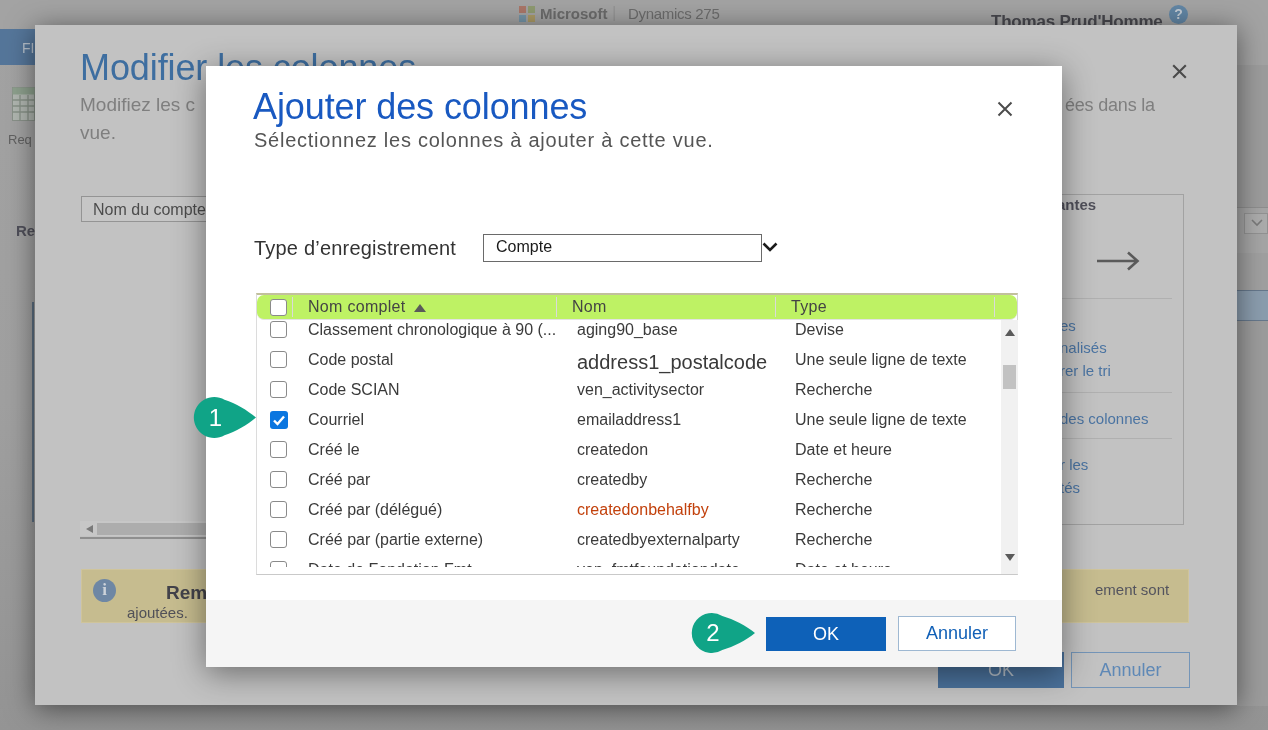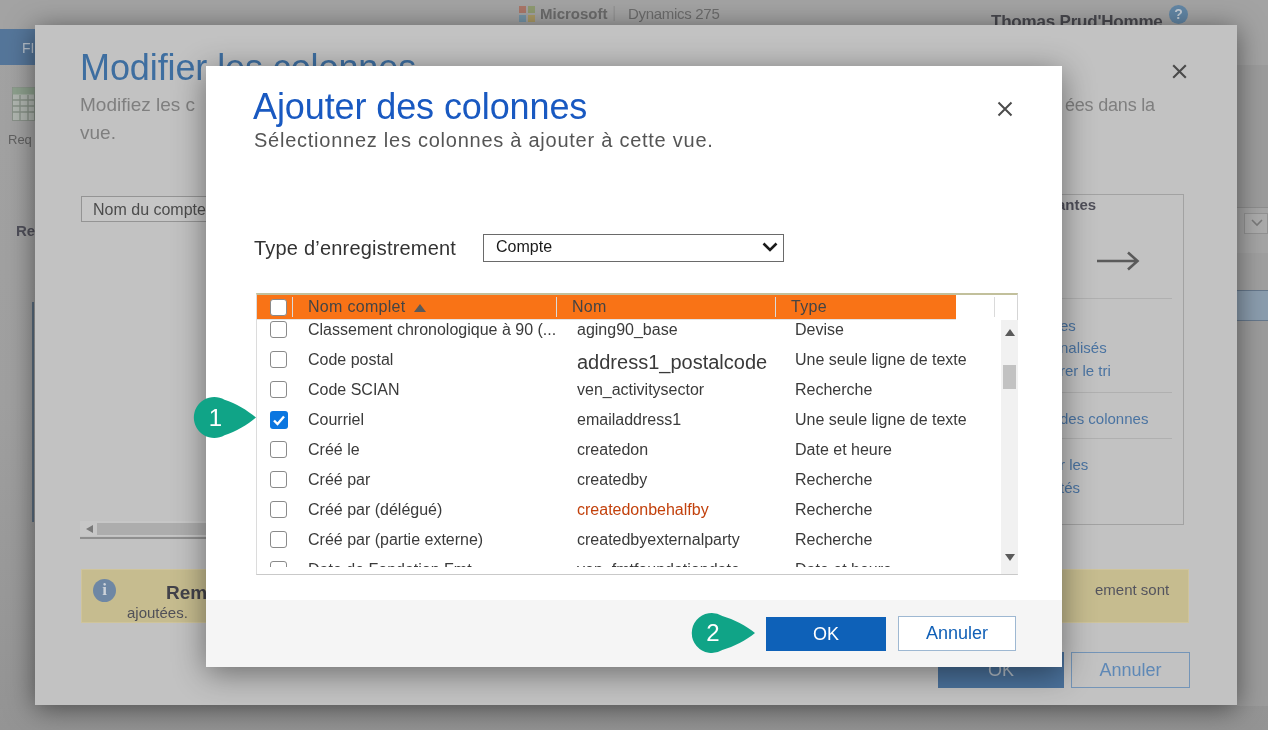--- a/index.html
+++ b/index.html
@@ -97,30 +97,30 @@
   </div>
 
   <div class="abs" id="dlg2" style="left:206px;top:66px;width:856px;height:601px;background:#ffffff;box-shadow:0 6px 30px rgba(0,0,0,0.45);">
     <div class="abs" style="left:47px;top:20px;font-size:36px;color:#1959c1;letter-spacing:-0.1px;">Ajouter des colonnes</div>
     <div class="abs" style="left:48px;top:63px;font-size:20px;letter-spacing:0.75px;color:#555555;">Sélectionnez les colonnes à ajouter à cette vue.</div>
     <svg class="abs" style="left:791px;top:35px;" width="16" height="16" viewBox="0 0 16 16">
         <path d="M1.5 1.5 L14.5 14.5 M14.5 1.5 L1.5 14.5" stroke="#4c4c4c" stroke-width="2" fill="none"></path>
       </svg>
     <div class="abs" style="left:48px;top:171px;font-size:20px;letter-spacing:0.2px;color:#333;text-align:center;">Type d’enregistrement</div>
 
-    <div class="abs" style="left:277px;top:168px;width:301px;height:28px;border:1px solid #6a6a6a;background:#fff;">
+    <div class="abs" style="left:277px;top:168px;width:279px;height:28px;border:1px solid #6a6a6a;background:#fff;">
       <div class="abs" style="left:12px;top:3px;font-size:16px;color:#1a1a1a;">Compte</div>
       <svg class="abs" style="left:278px;top:7px;" width="16" height="10" viewBox="0 0 16 10">
           <path d="M1.5 1.5 L8 8 L14.5 1.5" stroke="#1a1a1a" stroke-width="2.6" fill="none"></path>
         </svg>
     </div>
 
     <div class="abs" id="tbl" style="left:50px;top:227px;width:762px;height:282px;border-top:2px solid #c2c09c;border-left:1px solid #dcdcdc;border-right:1px solid #d5d5d5;border-bottom:1px solid #c9c9c9;background:#fff;">
 
-      <div class="abs" style="left:0;top:0;width:699px;height:25px;background:#f97316;border-bottom:1px solid #e3e3e3;">
+      <div class="abs" style="left:0;top:0;width:760px;height:25px;background:#bef264;border-bottom:1px solid #e3e3e3;border-radius:7px;">
         <div class="abs" style="left:13px;top:4px;width:17px;height:17px;background:#fff;border:1px solid #8a8a8a;border-radius:3px;"></div>
         <div class="abs" style="left:51px;top:3px;font-size:16px;letter-spacing:0.3px;color:#444;">Nom complet</div>
         <div class="abs" style="left:157px;top:9px;width:0;height:0;border-bottom:8px solid #5a5a5a;border-left:6.5px solid transparent;border-right:6.5px solid transparent;"></div>
         <div class="abs" style="left:315px;top:3px;font-size:16px;letter-spacing:0.3px;color:#444;">Nom</div>
         <div class="abs" style="left:534px;top:3px;font-size:16px;letter-spacing:0.3px;color:#444;">Type</div>
         <div class="abs" style="left:35px;top:2px;width:1px;height:20px;background:#dadada;"></div>
         <div class="abs" style="left:299px;top:2px;width:1px;height:20px;background:#dadada;"></div>
         <div class="abs" style="left:518px;top:2px;width:1px;height:20px;background:#dadada;"></div>
         <div class="abs" style="left:737px;top:2px;width:1px;height:20px;background:#dadada;"></div>
       </div>

